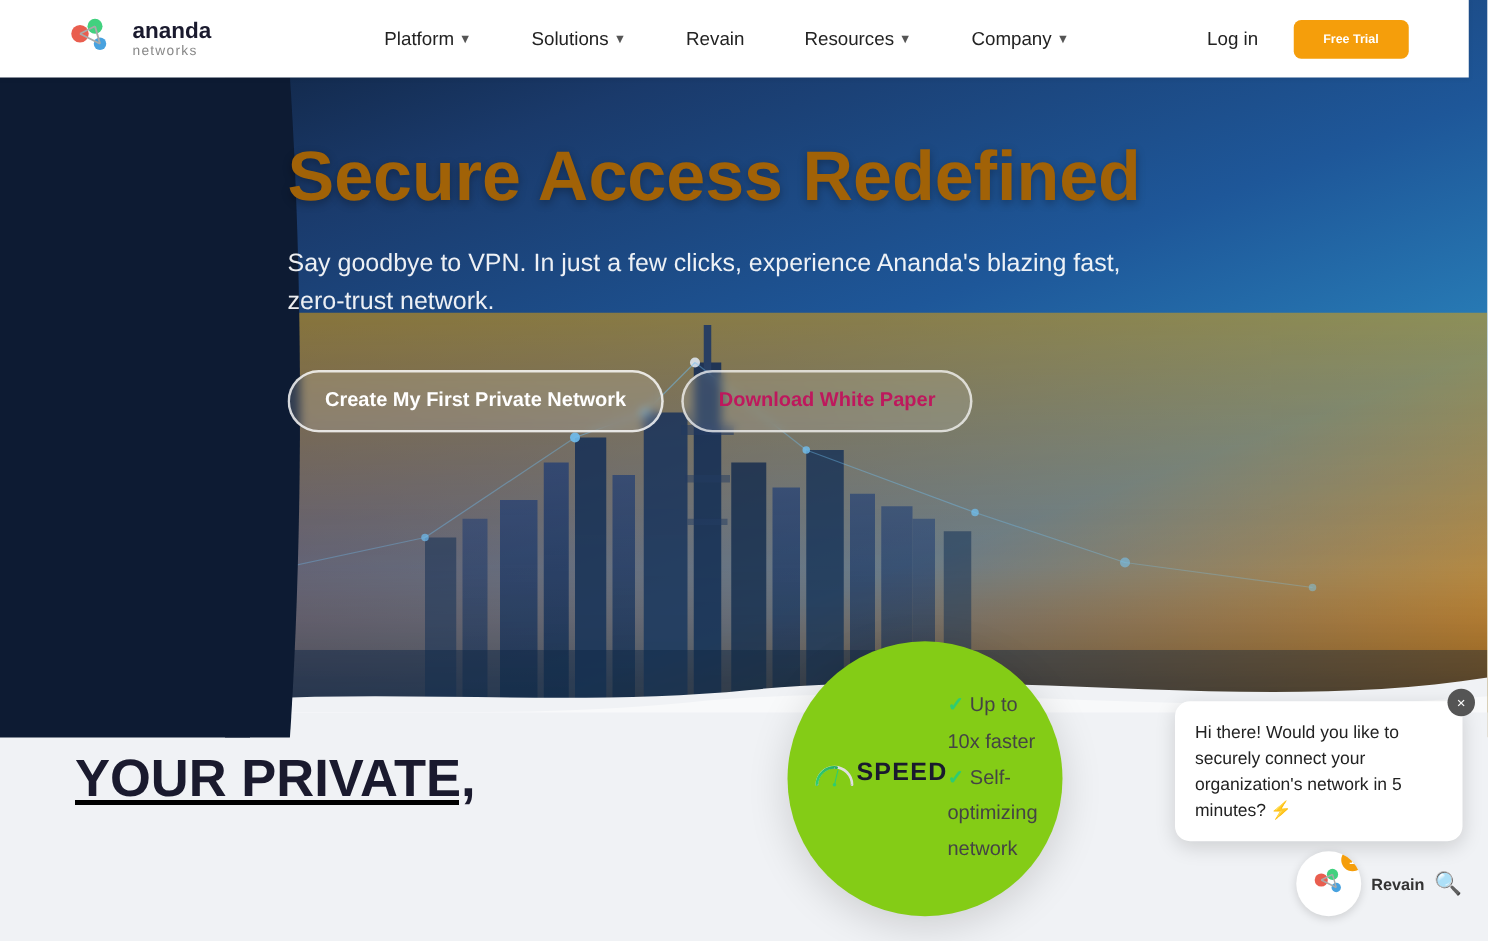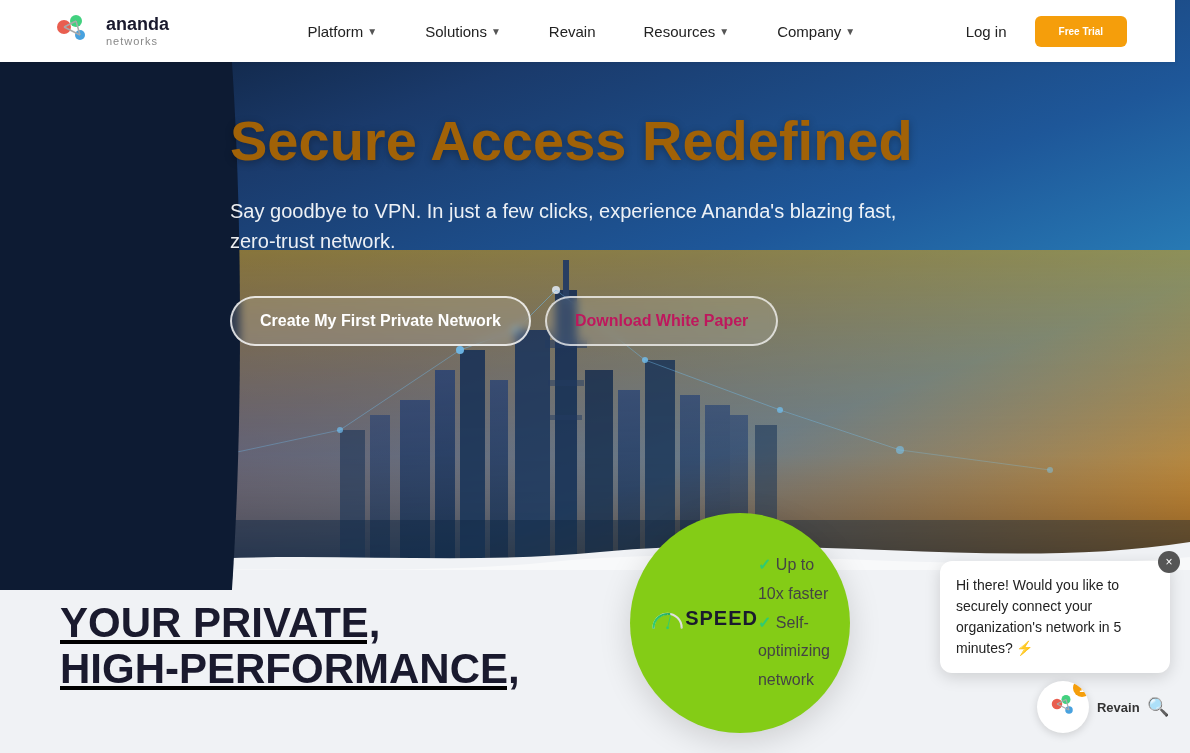--- a/index.html
+++ b/index.html
@@ -453,21 +453,20 @@
     <div class="hero-buttons">
       <button class="btn-primary">Create My First Private Network</button>
       <button class="btn-secondary">Download White Paper</button>
     </div>
   </div>
 </div>
 
 <div class="bottom-section">
   <div class="bottom-text">
     <div class="bottom-title">YOUR PRIVATE,</div>
-    <div class="bottom-title">HIGH-PERFORMANCE,</div>
   </div>
 </div>
 
 <div class="speed-widget">
   <svg class="speedometer-svg" viewBox="0 0 100 60">
     <defs>
       <linearGradient id="speedGrad" x1="0" y1="0" x2="1" y2="0">
         <stop offset="0%" stop-color="#2ecc71"></stop>
         <stop offset="100%" stop-color="#27ae60"></stop>
       </linearGradient>

